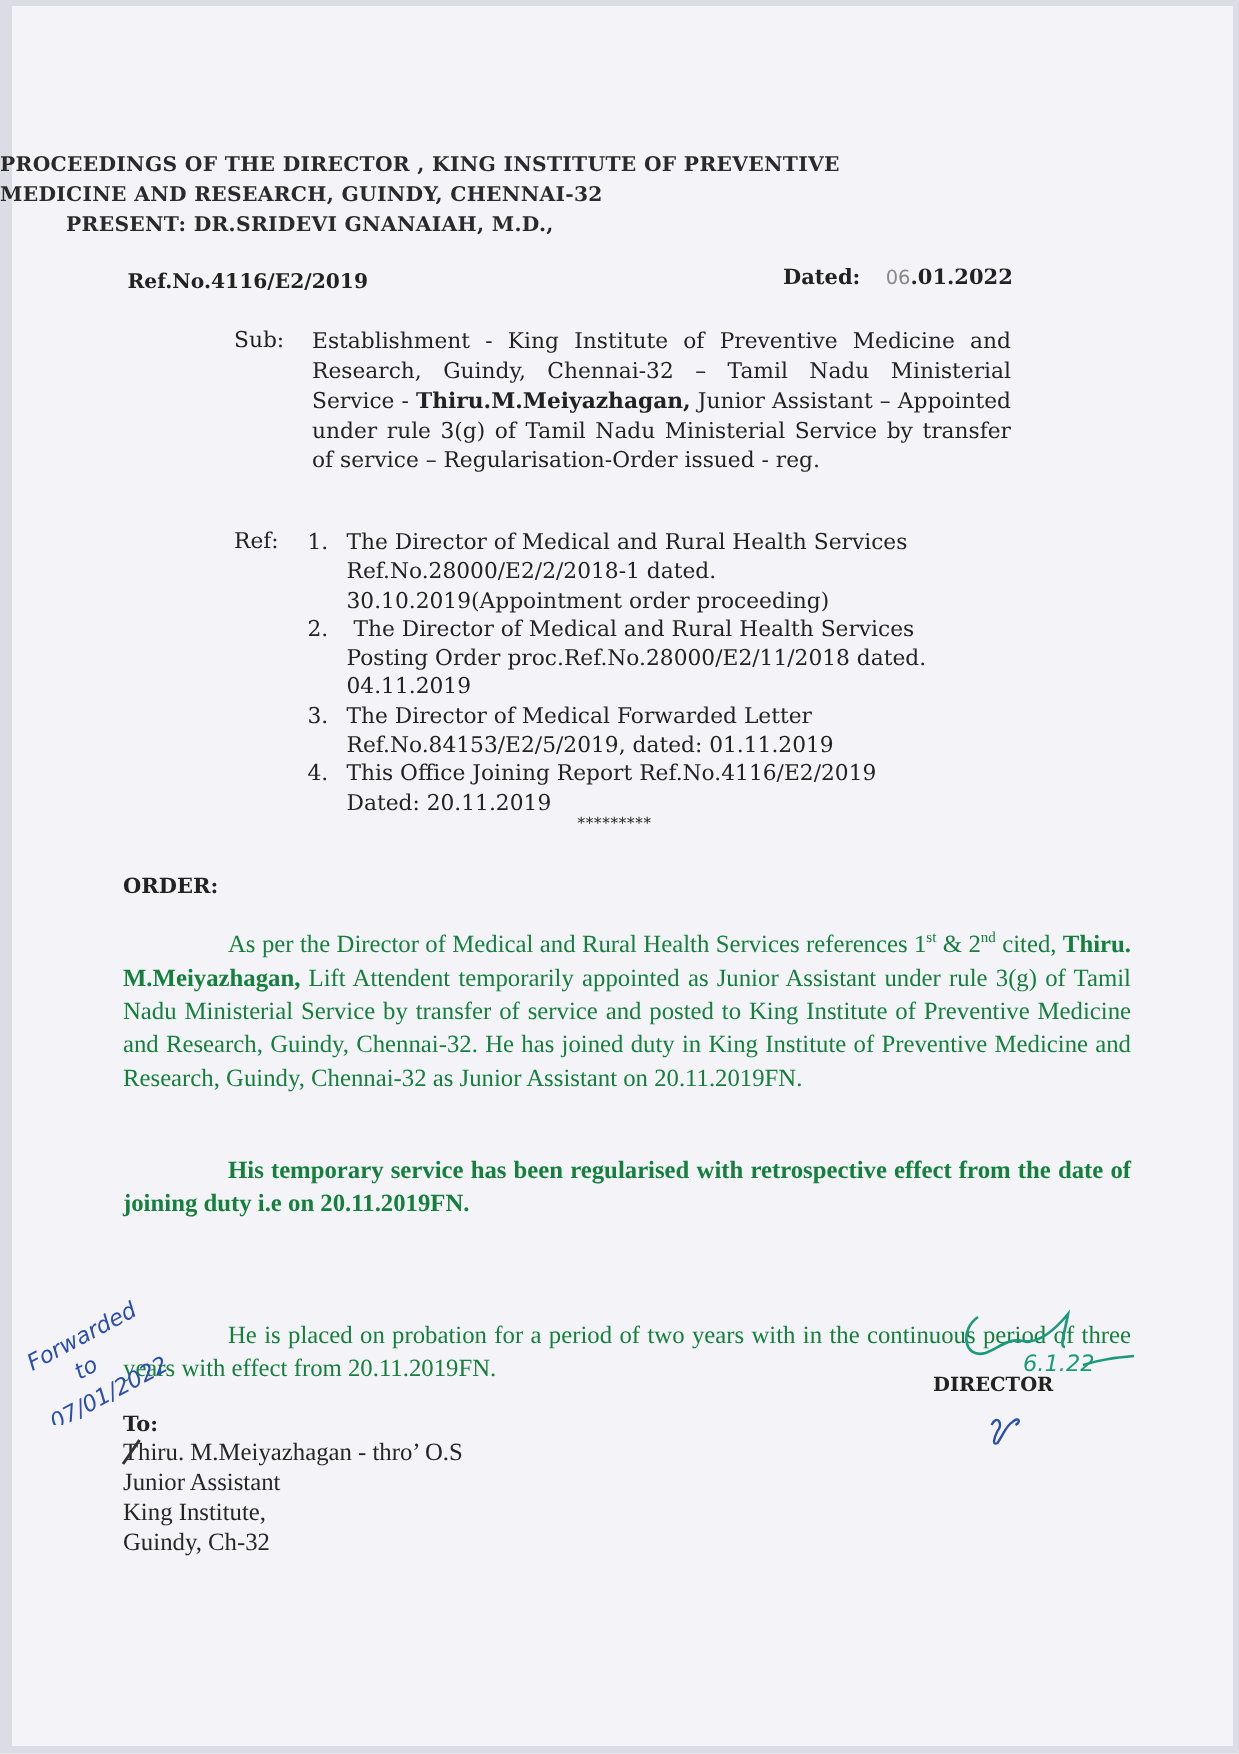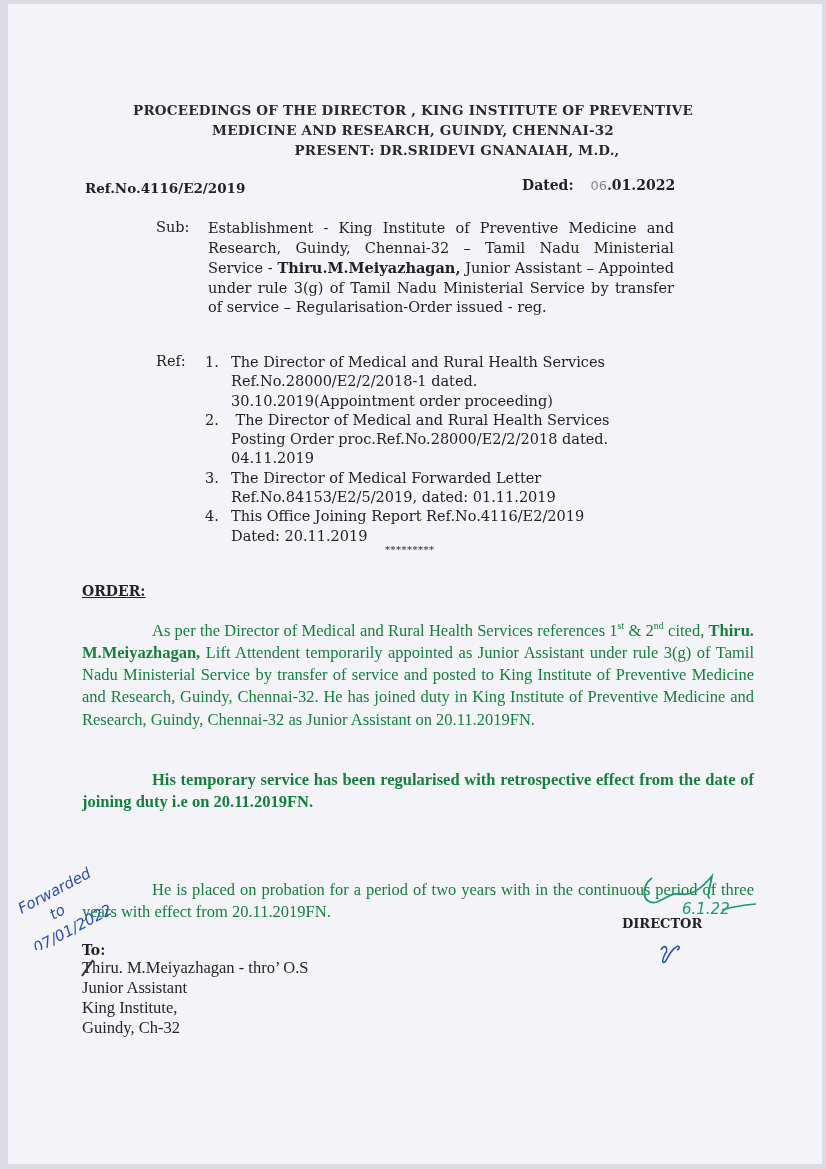--- a/index.html
+++ b/index.html
@@ -1,32 +1,32 @@
 <!DOCTYPE html>
 <html><head>
 <meta charset="utf-8">
 <style>
   html, body { margin:0; padding:0; }
   body { width:826px; height:1169px; background:#dcdde4; position:relative; overflow:hidden; }
   .page { position:absolute; left:8px; top:4px; width:814px; height:1160px; background:#f4f4f8; }
   .serif { font-family:"DejaVu Serif", serif; }
   .cond { font-family:"Liberation Serif", serif; }
   .abs { position:absolute; color:#222; }
-  .hdr { left:0; width:826px; text-align:center; font-size:13.5px; letter-spacing:0.2px; font-weight:bold; color:#2a2a2a; }
+  .hdr { left:0; width:826px; text-align:left; font-size:13.5px; letter-spacing:0.2px; font-weight:bold; color:#2a2a2a; }
   .ref-left { left:85px; top:180px; font-size:13.5px; font-weight:bold; }
   .ref-right { left:522px; top:177px; font-size:14px; font-weight:bold; }
   .hand-date { color:#888; font-weight:normal; font-family:"DejaVu Sans", sans-serif; font-size:13px;margin-left:12px; }
   .sub-label { left:156px; top:219px; font-size:14.5px; }
   .sub-text { left:208px; top:219px; width:466px; font-size:14.5px; line-height:19.5px; text-align:justify; }
   .reflabel { left:156px; top:353px; font-size:14.5px; }
   .reflist { left:205px; top:353px; width:470px; font-size:14.5px; line-height:19.3px; }
   .refitem { display:flex; }
   .refnum { width:26px; flex:none; }
   .stars { left:385px; top:544px; font-size:10px; letter-spacing:0.5px; }
-  .order-title { left:82px; top:583px; font-size:14px; font-weight:bold; text-decoration:underline; }
+  .order-title { left:82px; top:583px; font-size:14px; font-weight:bold; }
   .para { left:82px; width:672px; font-size:16.5px; line-height:22.3px; text-align:justify; color:#15803d; }
   .indent { display:inline-block; width:70px; }
   .director { left:622px; top:916px; font-size:13px; font-weight:bold; }
   .to-label { left:82px; top:942px; font-size:14px; font-weight:bold; }
   .to-line { left:82px; font-size:16.5px; color:#262626; }
 </style>
 </head>
 <body>
 
 <div class="page"></div>
@@ -58,21 +58,21 @@
     <div class="refitem">
       <span class="refnum"></span>
       <span style="white-space: pre;">30.10.2019(Appointment order proceeding)</span>
     </div>
     <div class="refitem">
       <span class="refnum">2.</span>
       <span style="white-space: pre;"> The Director of Medical and Rural Health Services</span>
     </div>
     <div class="refitem">
       <span class="refnum"></span>
-      <span style="white-space: pre;">Posting Order proc.Ref.No.28000/E2/2/2018 dated.</span>
+      <span style="white-space: pre;">Posting Order proc.Ref.No.28000/E2/11/2018 dated.</span>
     </div>
     <div class="refitem">
       <span class="refnum"></span>
       <span style="white-space: pre;">04.11.2019</span>
     </div>
     <div class="refitem">
       <span class="refnum">3.</span>
       <span style="white-space: pre;">The Director of Medical Forwarded Letter</span>
     </div>
     <div class="refitem">

